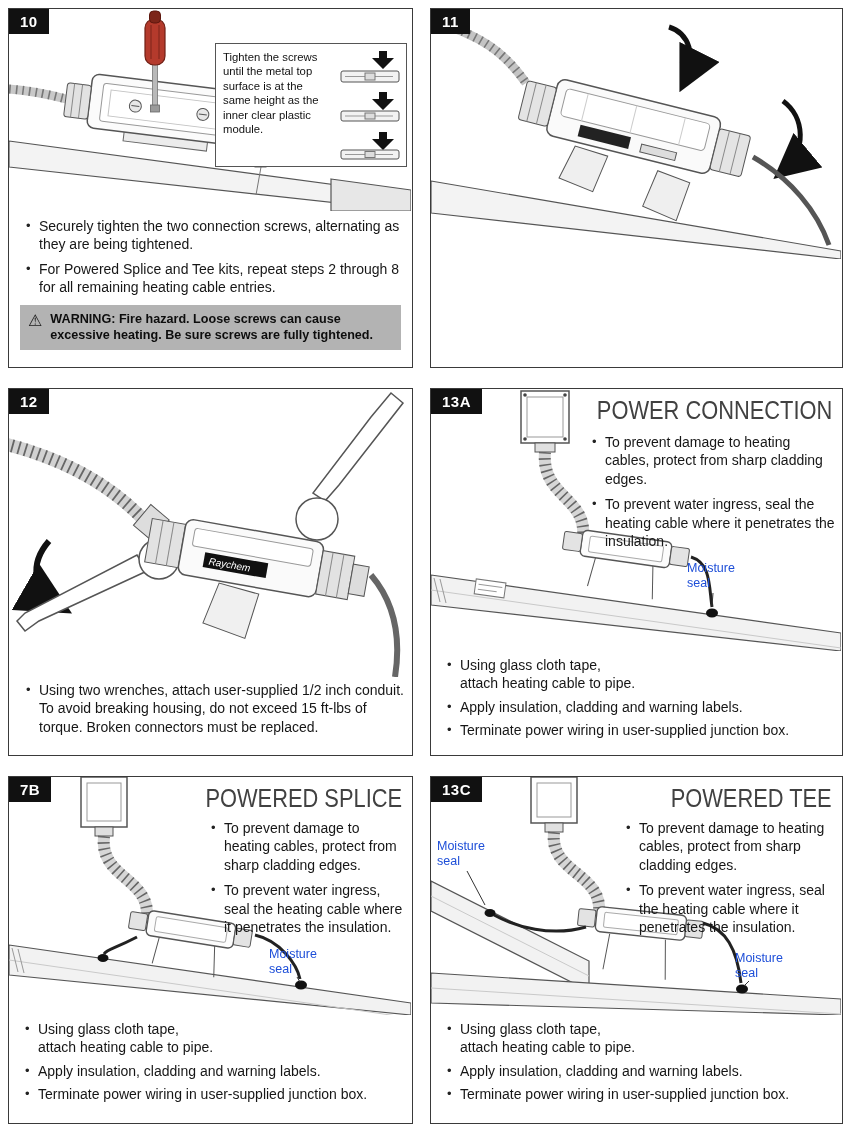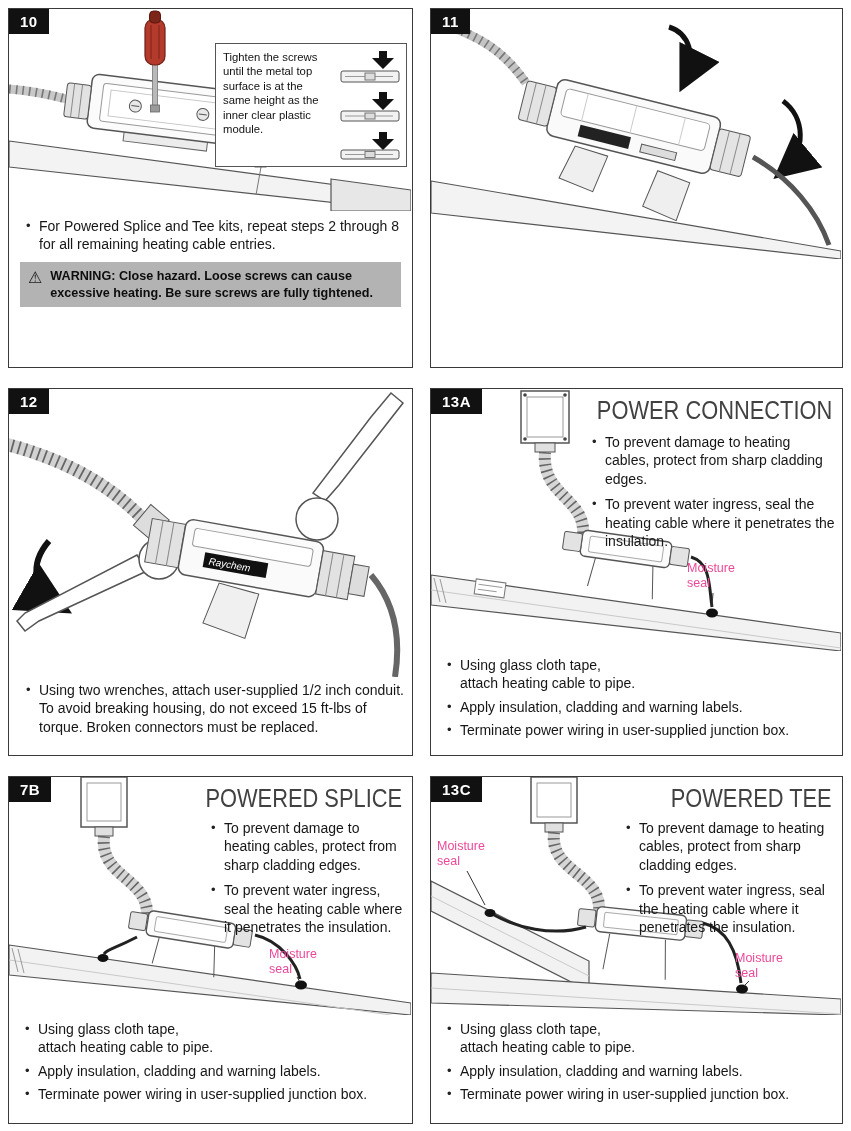--- a/index.html
+++ b/index.html
@@ -64,21 +64,21 @@
     font-size: 26px; font-weight: 400; color: #414141; white-space: nowrap;
     transform: scaleX(0.84); transform-origin: 100% 0;
   }
   .p13-side { position: absolute; z-index: 5; }
   .p13a .p13-side { top: 44px; right: 6px; width: 248px; }
   .p13b .p13-side { top: 42px; right: 7px; width: 198px; }
   .p13c .p13-side { top: 42px; right: 8px; width: 212px; }
   .p13-side li { font-size: 14px; margin-bottom: 7px; }
   .moisture {
     position: absolute; z-index: 5; width: 58px;
-    font-size: 12.5px; line-height: 1.16; color: #ec4899;
+    font-size: 12.5px; line-height: 1.16; color: #1d4ed8;
   }
   .p13-bottom { margin: 5px 10px 0 12px; }
   .p13-bottom li { margin-bottom: 5px; }
   svg { display: block; }
 </style>
 </head>
 <body>
 
 <div class="sheet">
 
@@ -143,25 +143,26 @@
           <svg width="62" height="34" viewBox="0 0 62 34">
             <polygon points="40,1 48,1 48,8 55,8 44,19 33,8 40,8" transform="translate(0,5)" fill="#111"></polygon>
             <rect x="2" y="24" width="58" height="9" rx="2" fill="#f2f2f2" stroke="#555"></rect>
             <line x1="6" y1="28.5" x2="54" y2="28.5" stroke="#999"></line>
             <rect x="26" y="25.5" width="10" height="6" fill="#ddd" stroke="#777"></rect>
           </svg>
         </div>
       </div>
     </div>
     <ul class="bullets p10-bullets">
+      <li>Securely tighten the two connection screws, alternating as they are being tightened.</li>
       <li>For Powered Splice and Tee kits, repeat steps 2 through 8 for all remaining heating cable entries.</li>
     </ul>
     <div class="warning">
       <span class="warn-icon">⚠</span>
-      <p class="warn-text">WARNING: Close hazard. Loose screws can cause
+      <p class="warn-text">WARNING: Fire hazard. Loose screws can cause
 excessive heating. Be sure screws are fully tightened.</p>
     </div>
   </section>
 
   <section class="panel p11">
     <div class="step-badge">11</div>
     <div class="illus p11-illus">
       <svg width="410" height="250" viewBox="0 0 410 250">
         <defs>
           <marker id="ah11" markerWidth="9" markerHeight="9" refX="6.5" refY="4.5" orient="auto">

